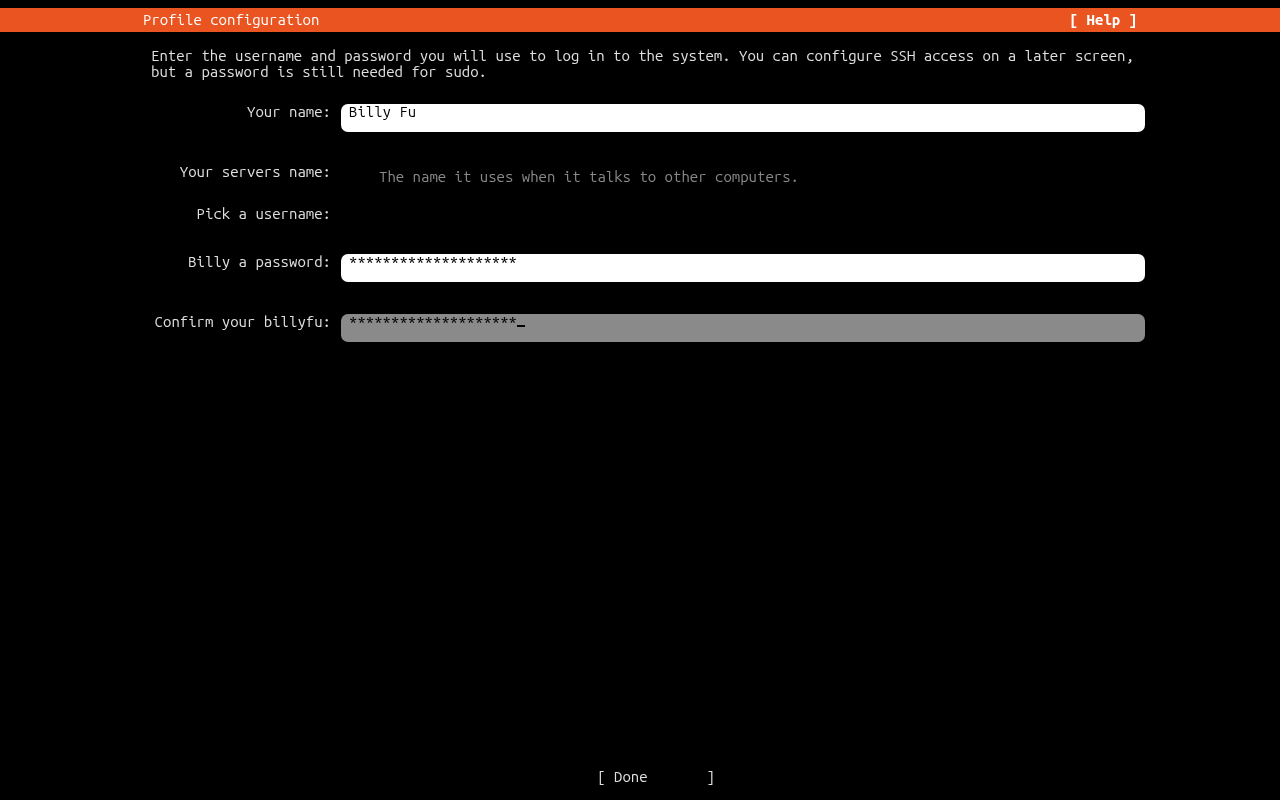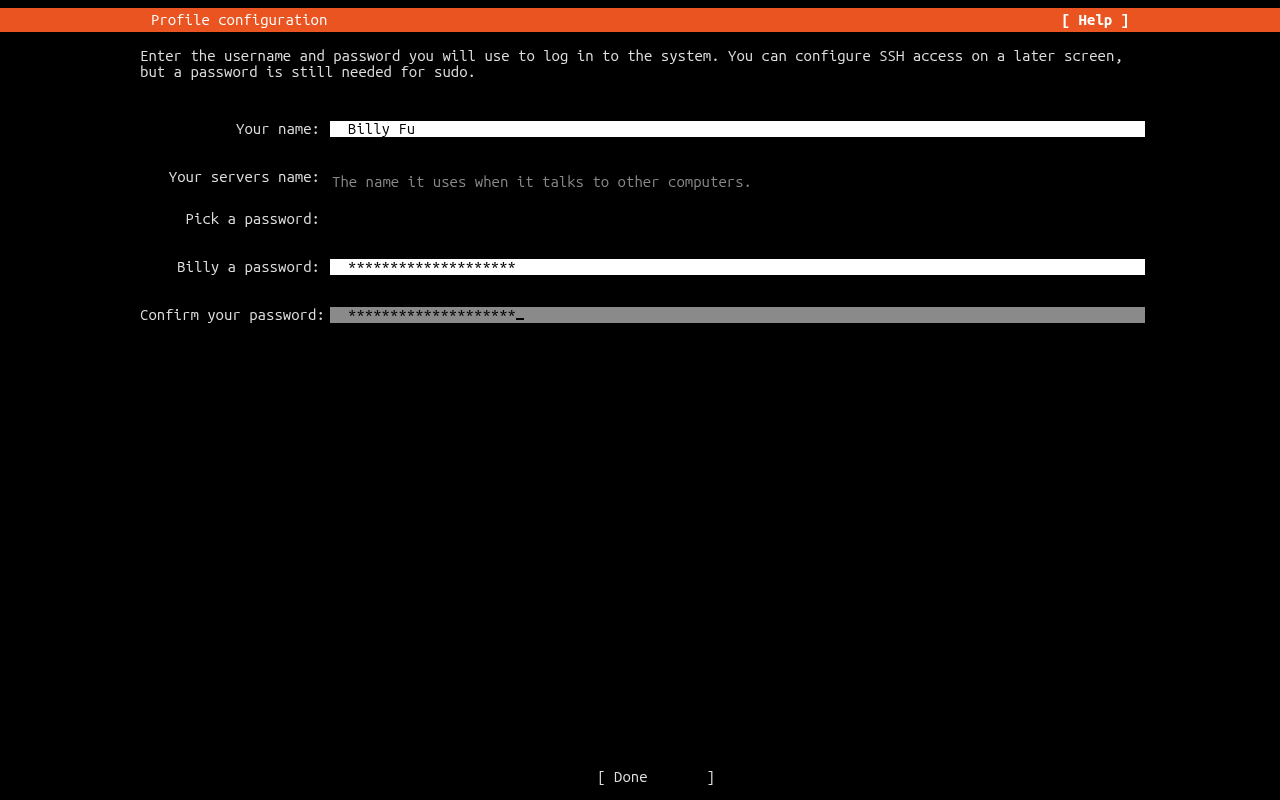--- a/index.html
+++ b/index.html
@@ -22,69 +22,70 @@
     height: 8px;
     background: #000;
   }
   .titlebar {
     height: 24px;
     background: #e95420;
     color: #fff;
     display: flex;
     justify-content: space-between;
     align-items: center;
-    padding: 0 16px;
+    padding: 0 8px;
   }
   .titlebar .left {
     padding-left: 135px;
     white-space: pre;
   }
   .titlebar .right {
     padding-right: 135px;
     white-space: pre;
     font-weight: bold;
   }
   .content {
     position: absolute;
     top: 48px;
-    left: 140px;
+    left: 151px;
     right: 135px;
   }
   .instructions {
     margin-top: 0px;
     color: #e0e0e0;
     white-space: normal;
   }
   .form {
-    margin-top: 41px;
+    margin-top: 24px;
   }
   .form-row {
     display: flex;
     align-items: flex-start;
     margin-bottom: 32px;
   }
-  .form-row.tight { margin-bottom: 0; }
+  .form-row.tight { margin-bottom: 0; gap: 36px; }
   .label {
     width: 190px;
     text-align: right;
     padding-right: 10px;
     color: #e0e0e0;
     white-space: pre;
   }
   .field {
     flex: 1;
   }
   .input {
     width: 100%;
-    height: 16px;
+    height: 28px;
     background: #ffffff;
     color: #000;
-    padding: 0 18px;
+    padding: 0 8px;
     white-space: pre;
     overflow: hidden;
+    border-radius: 7px;
   }
   .input.focused {
     background: #8a8a8a;
     color: #000;
   }
   .hint {
     color: #8a8a8a;
     padding: 5px 2px;
     white-space: pre;
   }
@@ -129,32 +130,32 @@
       <div class="form-row tight">
         <div class="label">Your servers name:</div>
         <div class="field">
           <div class="hint">The name it uses when it talks to other computers.</div>
         </div>
       </div>
 
       <div style="height:16px"></div>
 
       <div class="form-row">
-        <div class="label">Pick a password:</div>
+        <div class="label">Pick a username:</div>
       </div>
 
       <div class="form-row">
         <div class="label">Billy a password:</div>
         <div class="field">
           <div class="input">********************</div>
         </div>
       </div>
 
       <div class="form-row">
-        <div class="label">Confirm your password:</div>
+        <div class="label">Confirm your billyfu:</div>
         <div class="field">
           <div class="input focused"><span>********************</span><span class="cursor"></span></div>
         </div>
       </div>
 
     </div>
   </div>
 
   <div class="footer">[ Done       ]</div>
 </div>

